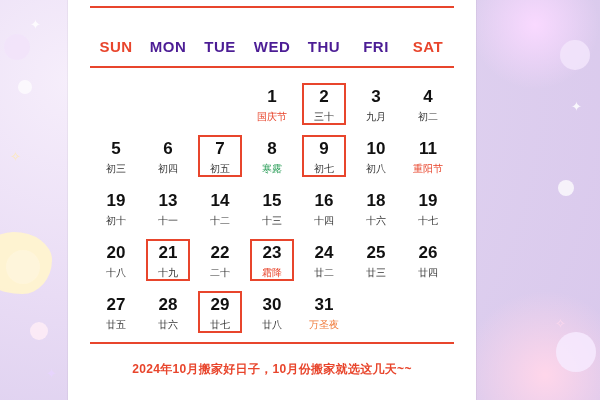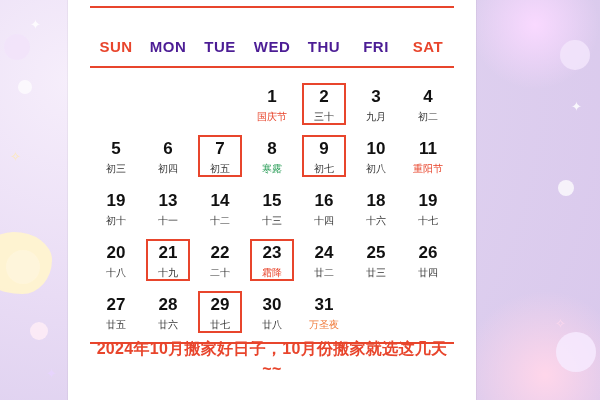--- a/index.html
+++ b/index.html
@@ -178,21 +178,21 @@
     height: 2px;
     background: #e8452c;
   }
 
   .footer-note {
     position: absolute;
     left: 22px;
     right: 22px;
     bottom: 22px;
     text-align: center;
-    font-size: 16px;
+    font-size: 12px;
     font-weight: bold;
     color: #e8452c;
     letter-spacing: .3px;
     margin-top: 32px;
   }
 </style>
 </head>
 <body>
 
 <div class="bg">

